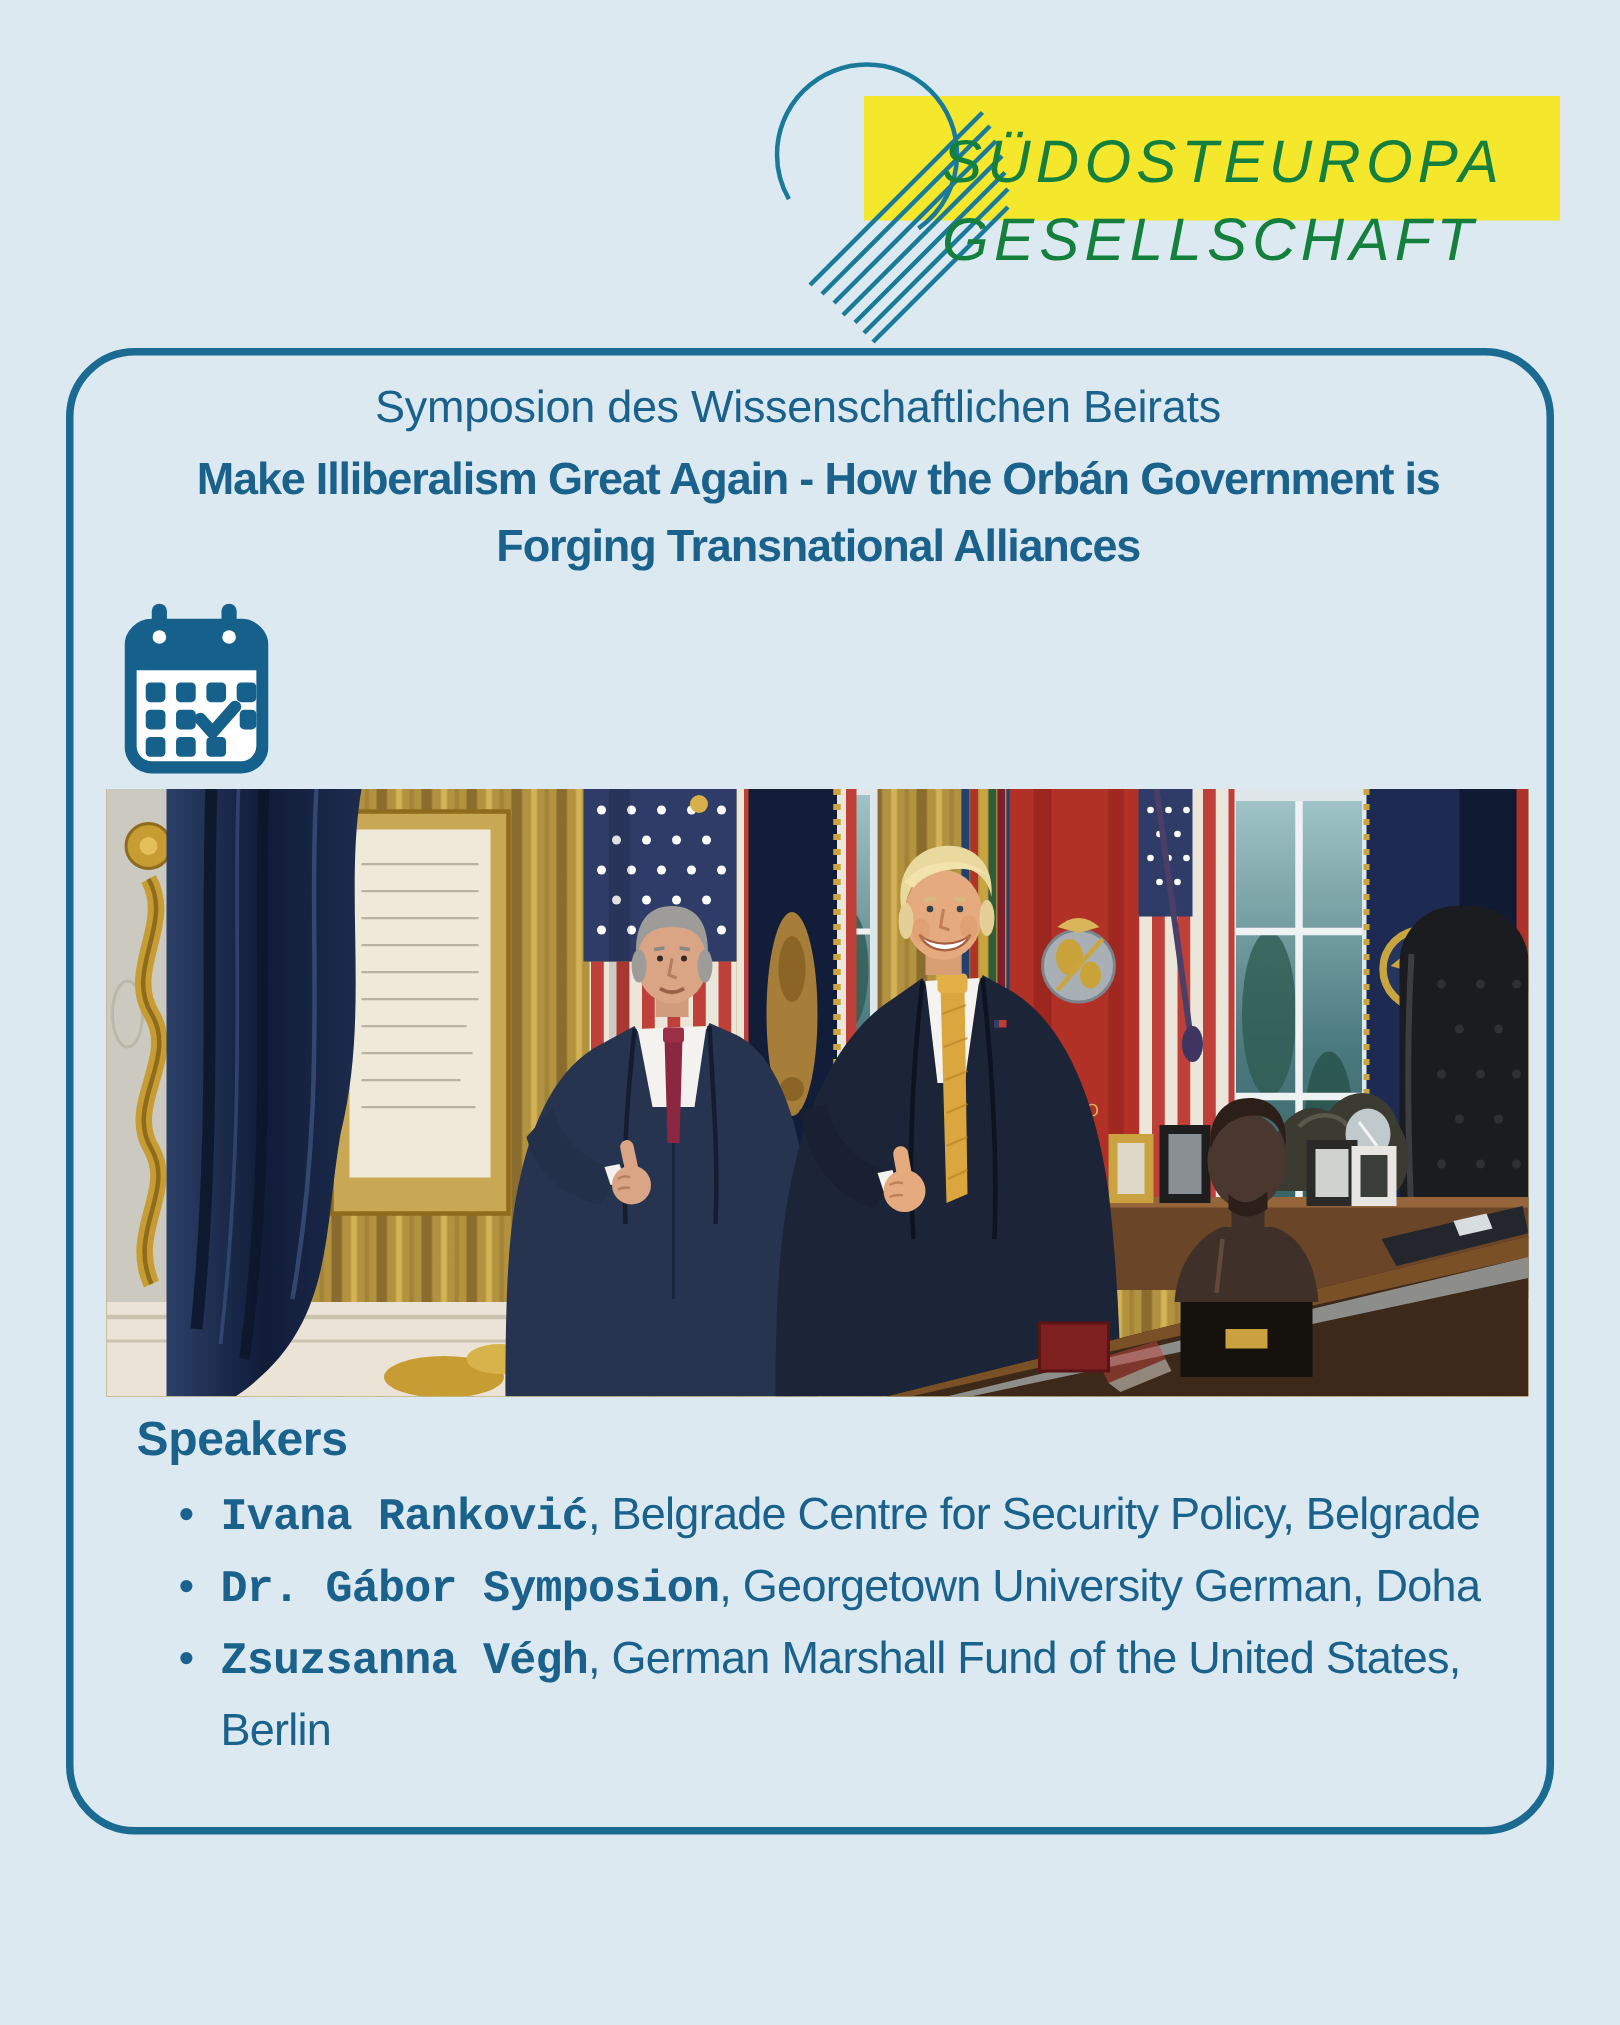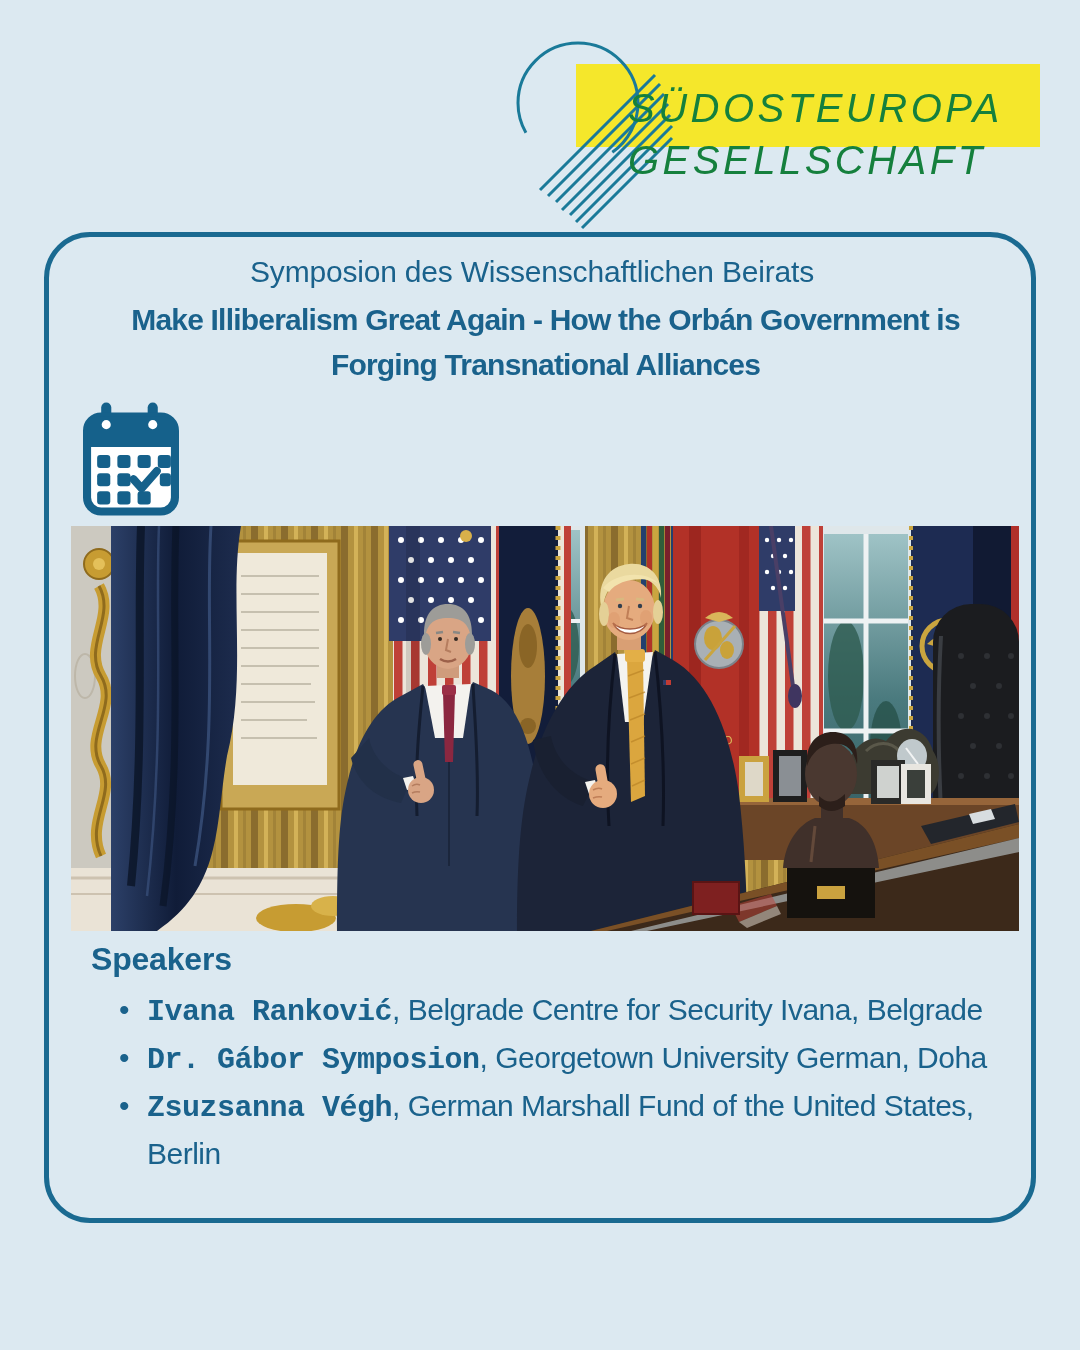--- a/index.html
+++ b/index.html
@@ -425,21 +425,21 @@
           <line x1="744" y1="300" x2="740" y2="336" stroke="#63493a" stroke-width="3"></line>
         </g>
       </svg>
     </div>
 
     <div class="speakers">
       <h3>Speakers</h3>
       <ul>
         <li>
           <span class="bullet">•</span>
-          <span class="name">Ivana Ranković</span><span>, Belgrade Centre for Security Ivana, Belgrade</span>
+          <span class="name">Ivana Ranković</span><span>, Belgrade Centre for Security Policy, Belgrade</span>
         </li>
         <li>
           <span class="bullet">•</span>
           <span class="name">Dr. Gábor Symposion</span><span>, Georgetown University German, Doha</span>
         </li>
         <li>
           <span class="bullet">•</span>
           <span class="name">Zsuzsanna Végh</span><span>, German Marshall Fund of the United States, Berlin</span>
         </li>
       </ul>

